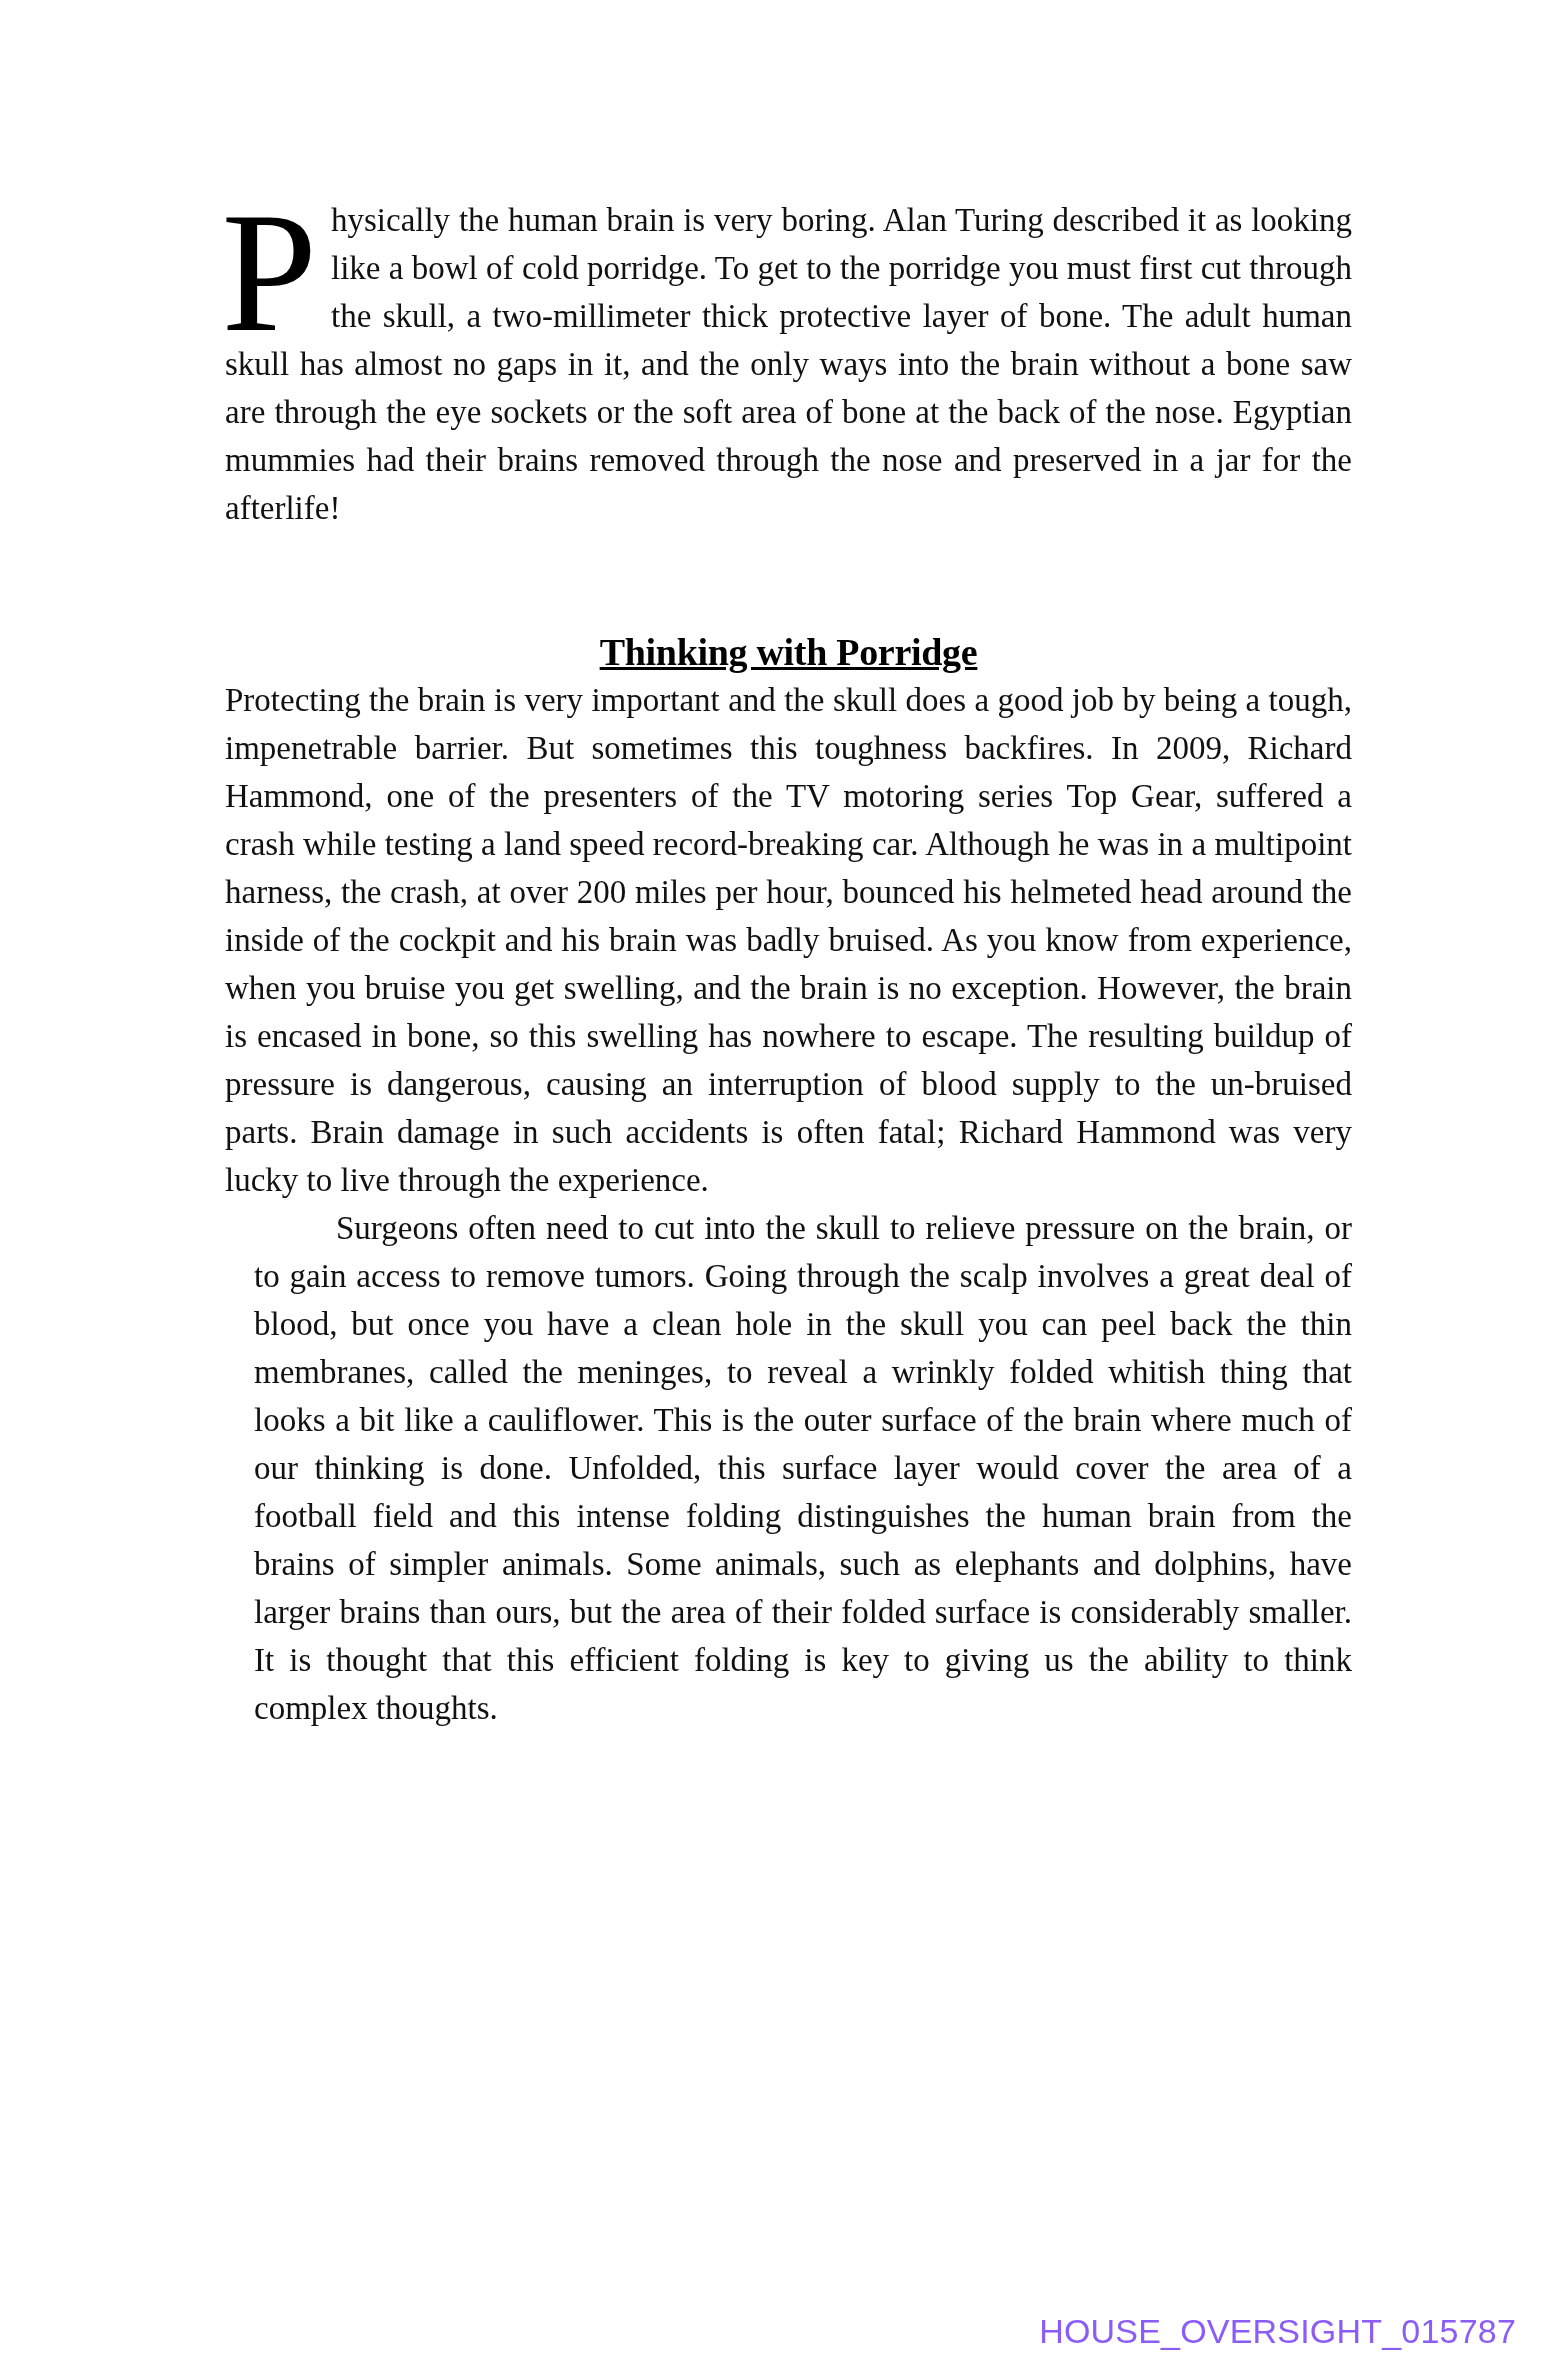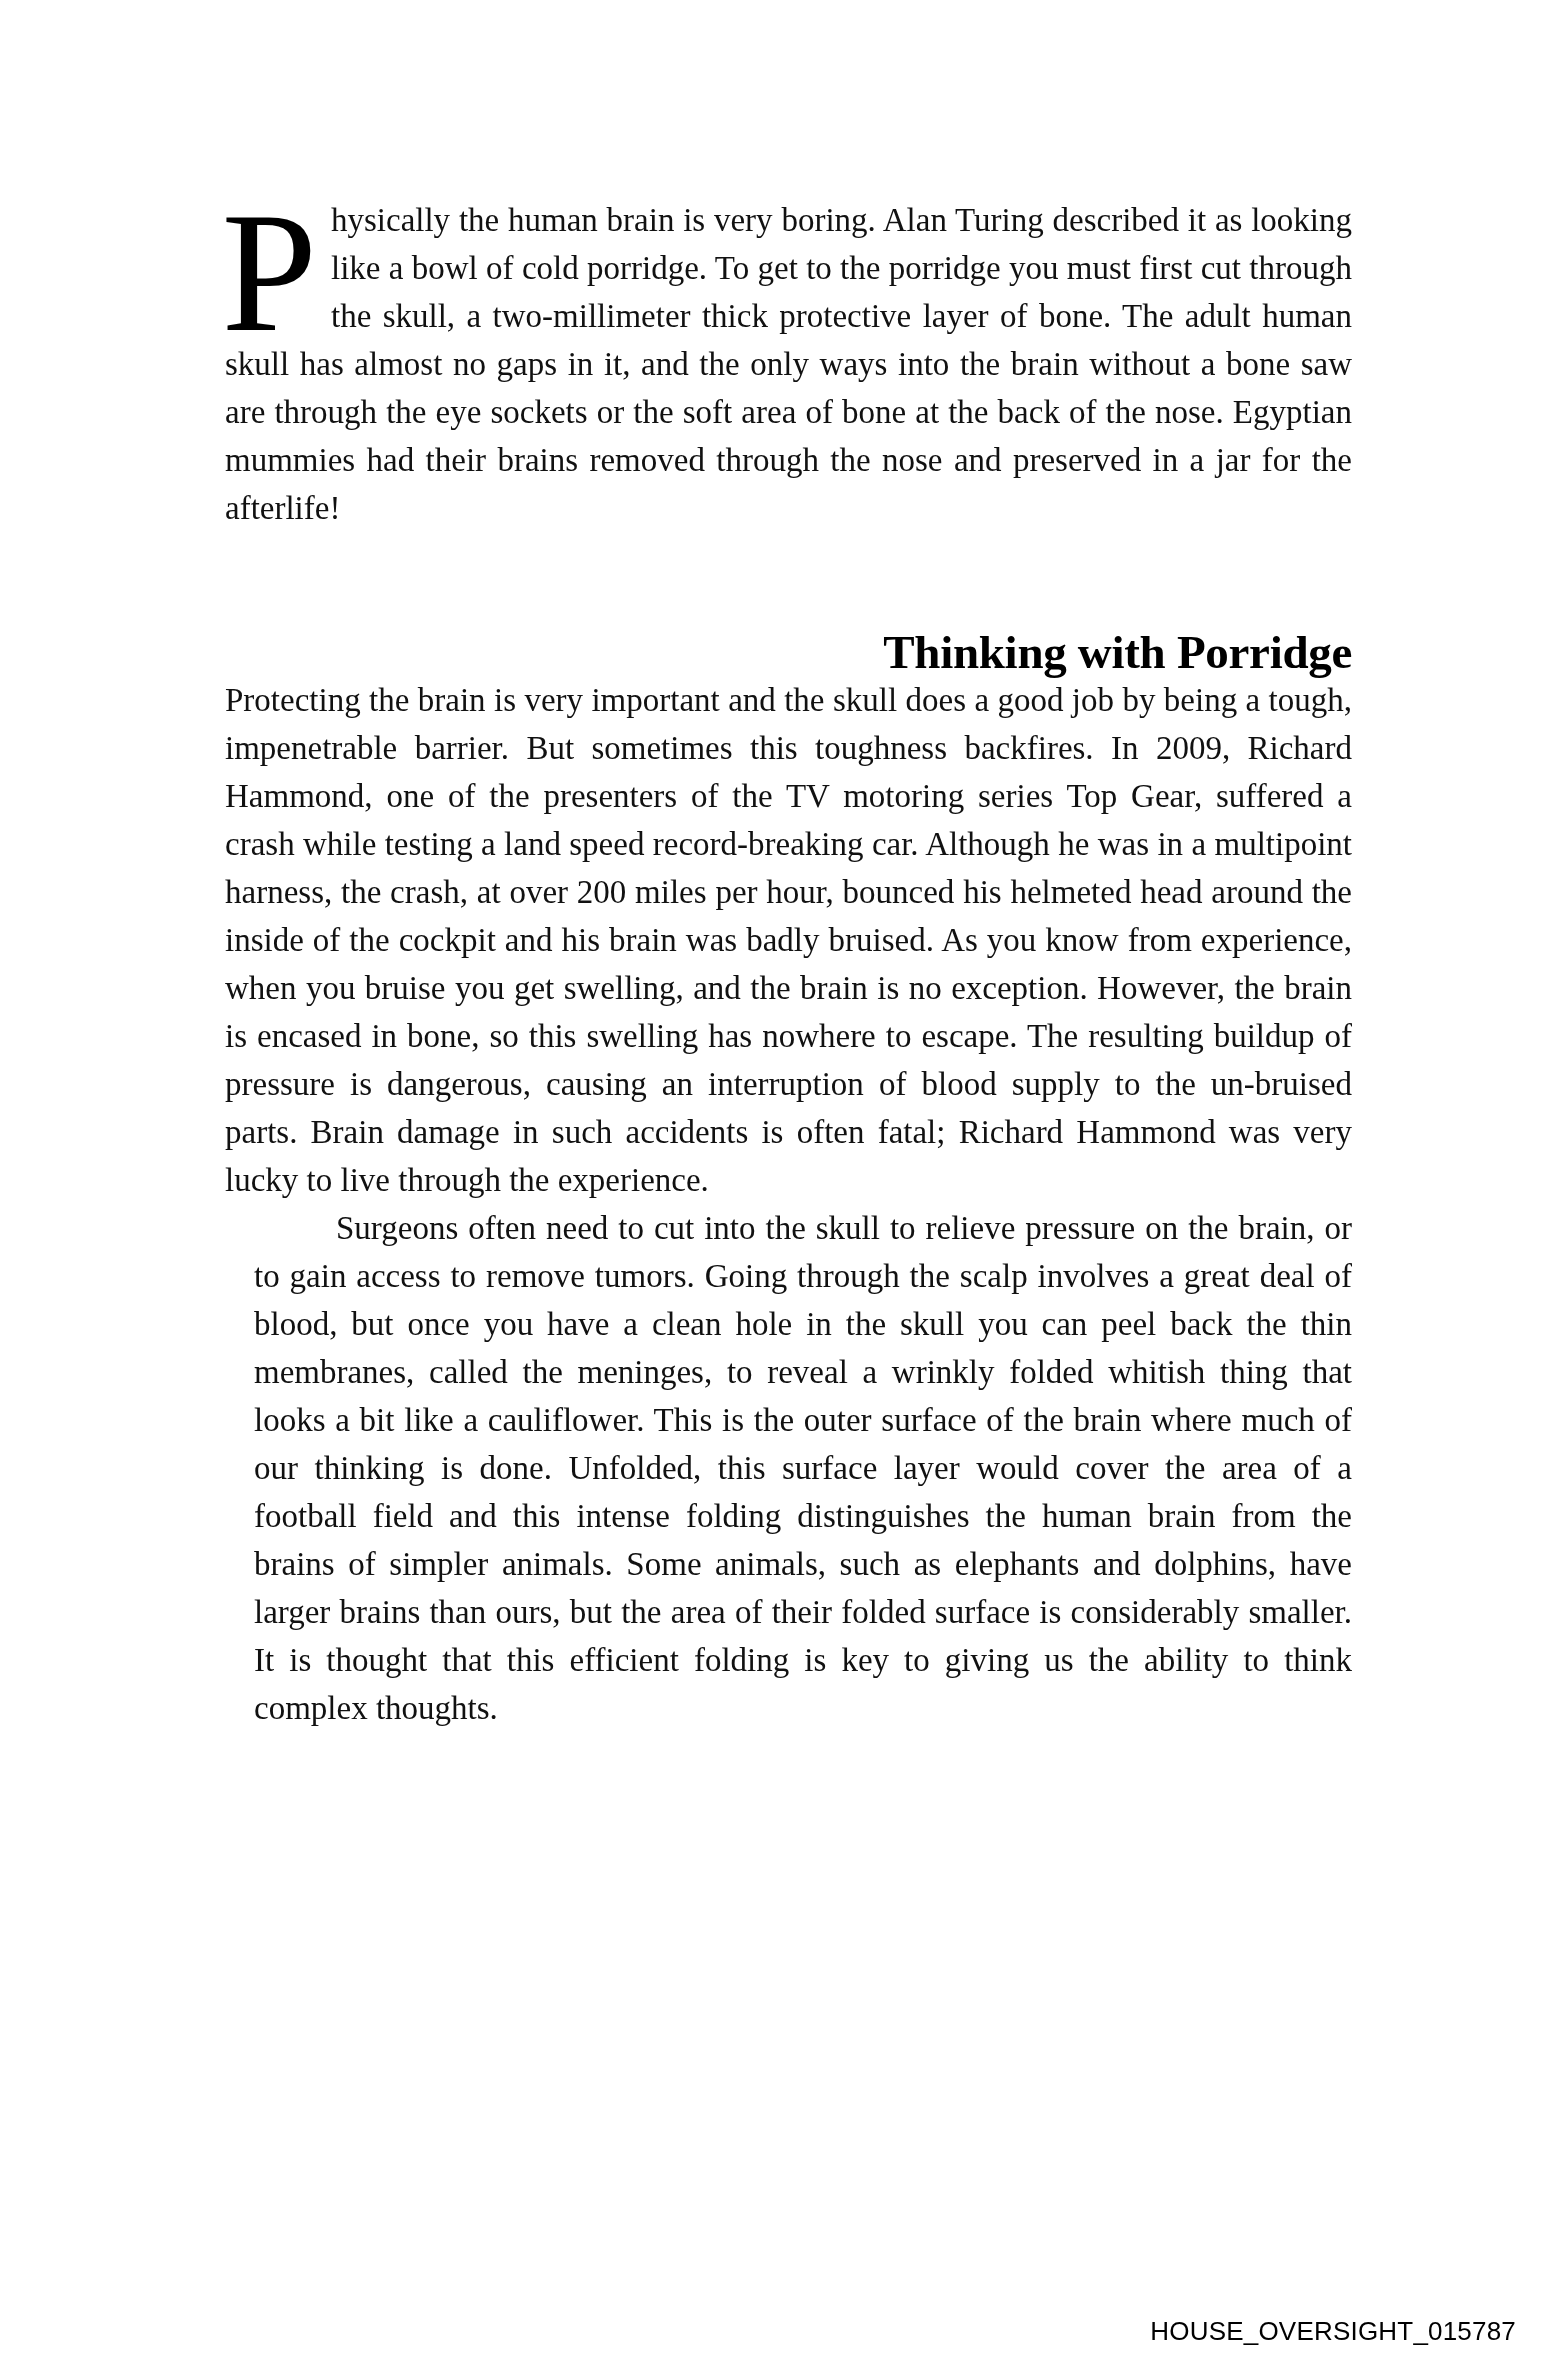--- a/index.html
+++ b/index.html
@@ -40,34 +40,35 @@
       line-height: 129px;
       height: 129px;
       margin: 12px 13.7px 0 -3.4px;
       padding: 0;
       color: #000000;
     }
     .section-heading {
       margin: 96px 0 0 0;
       font-family: "Liberation Serif", "DejaVu Serif", serif;
       font-weight: bold;
-      font-size: 47px;
+      font-size: 38px;
       line-height: 48px;
       letter-spacing: -0.3px;
-      text-align: right;
+      text-align: center;
       color: #000000;
+      text-decoration: underline;
     }
     .bates {
       position: absolute;
       right: 29px;
       top: 2311px;
       font-family: "Liberation Sans", "DejaVu Sans", sans-serif;
-      font-size: 26px;
+      font-size: 34px;
       line-height: 41px;
-      color: #000000;
+      color: #8b5cf6;
       letter-spacing: 0.2px;
     }
   </style>
 </head>
 <body>
 
 <div class="page">
   <p class="para"><span class="dropcap">P</span><span>hysically the human brain is very boring. Alan Turing described it as looking like a bowl of cold porridge. To get to the porridge you must first cut through the skull, a two-millimeter thick protective layer of bone. The adult human skull has almost no gaps in it, and the only ways into the brain without a bone saw are through the eye sockets or the soft area of bone at the back of the nose. Egyptian mummies had their brains removed through the nose and preserved in a jar for the afterlife!</span></p>
 
   <h2 class="section-heading">Thinking with Porridge</h2>

